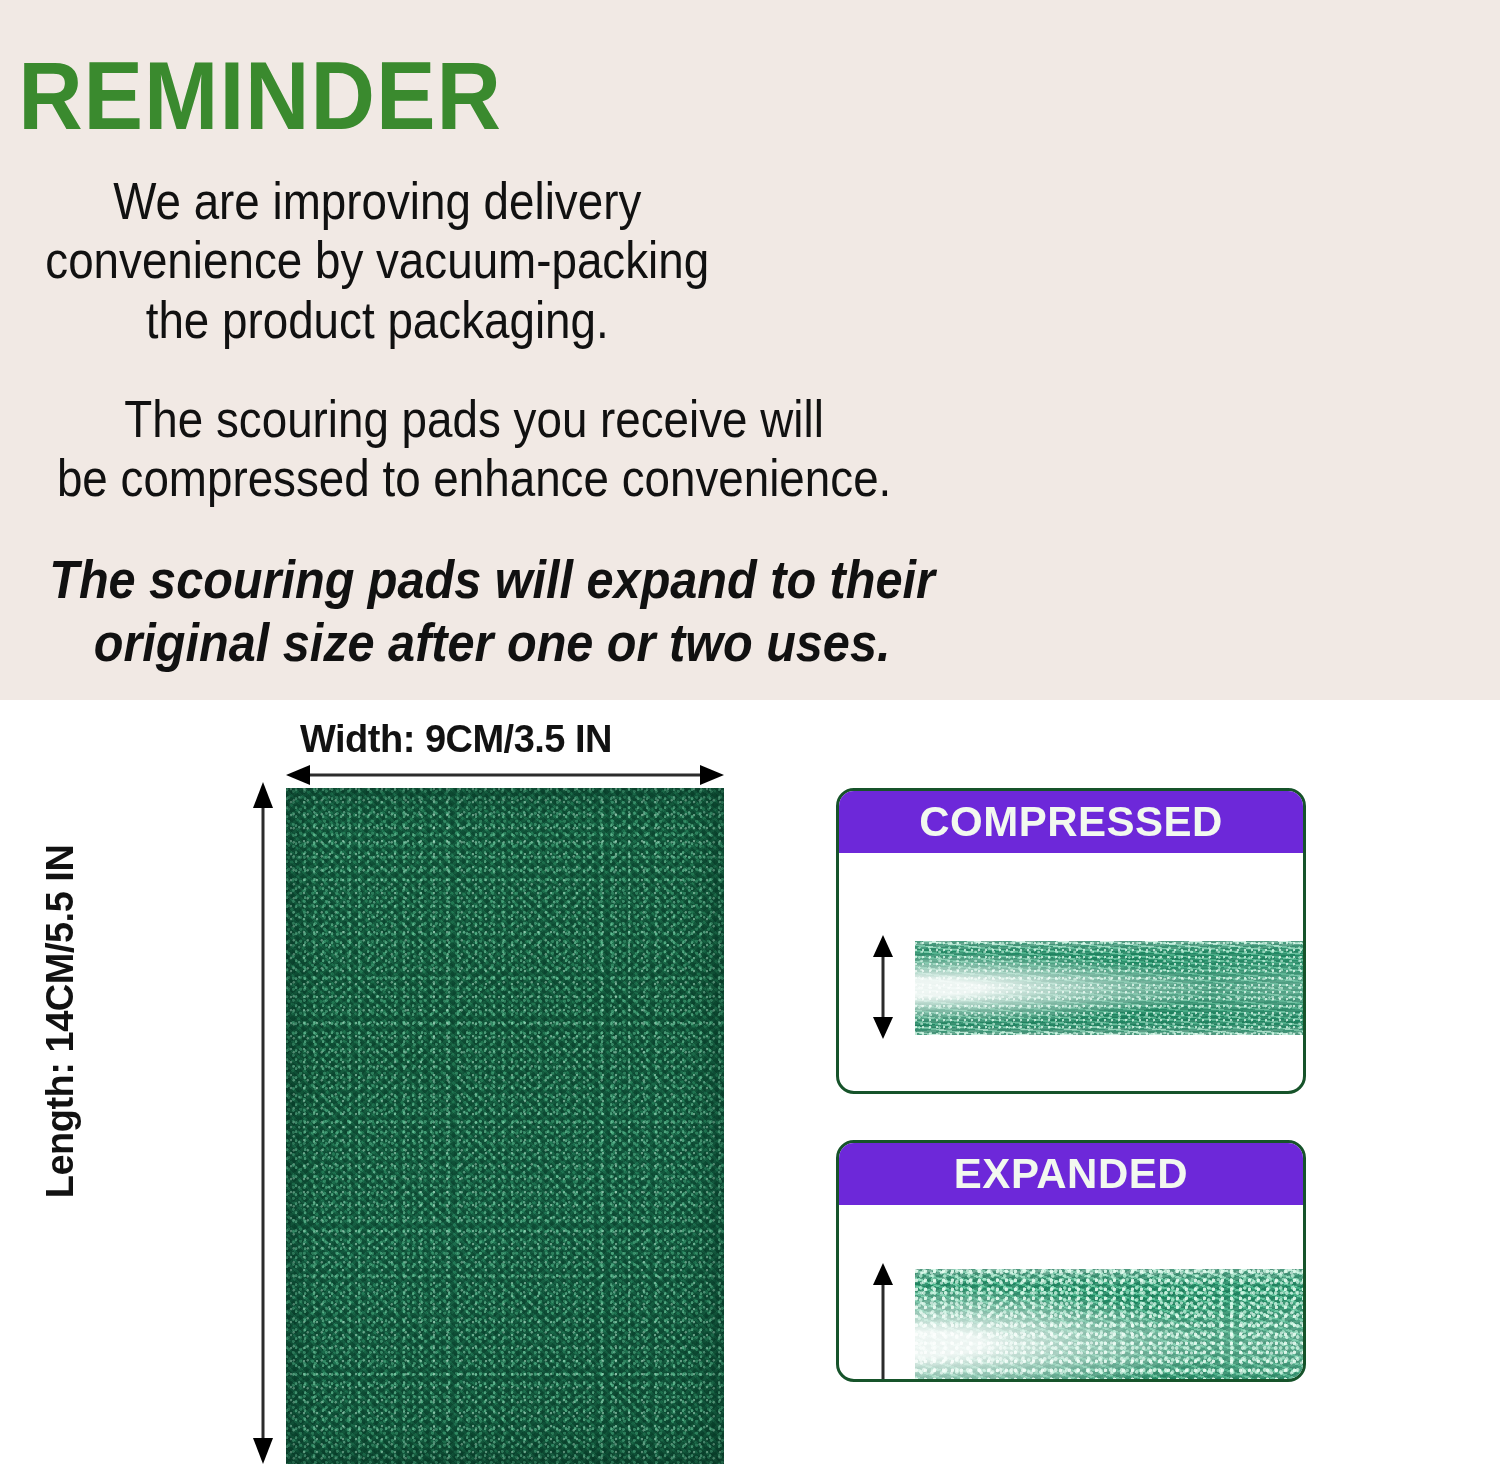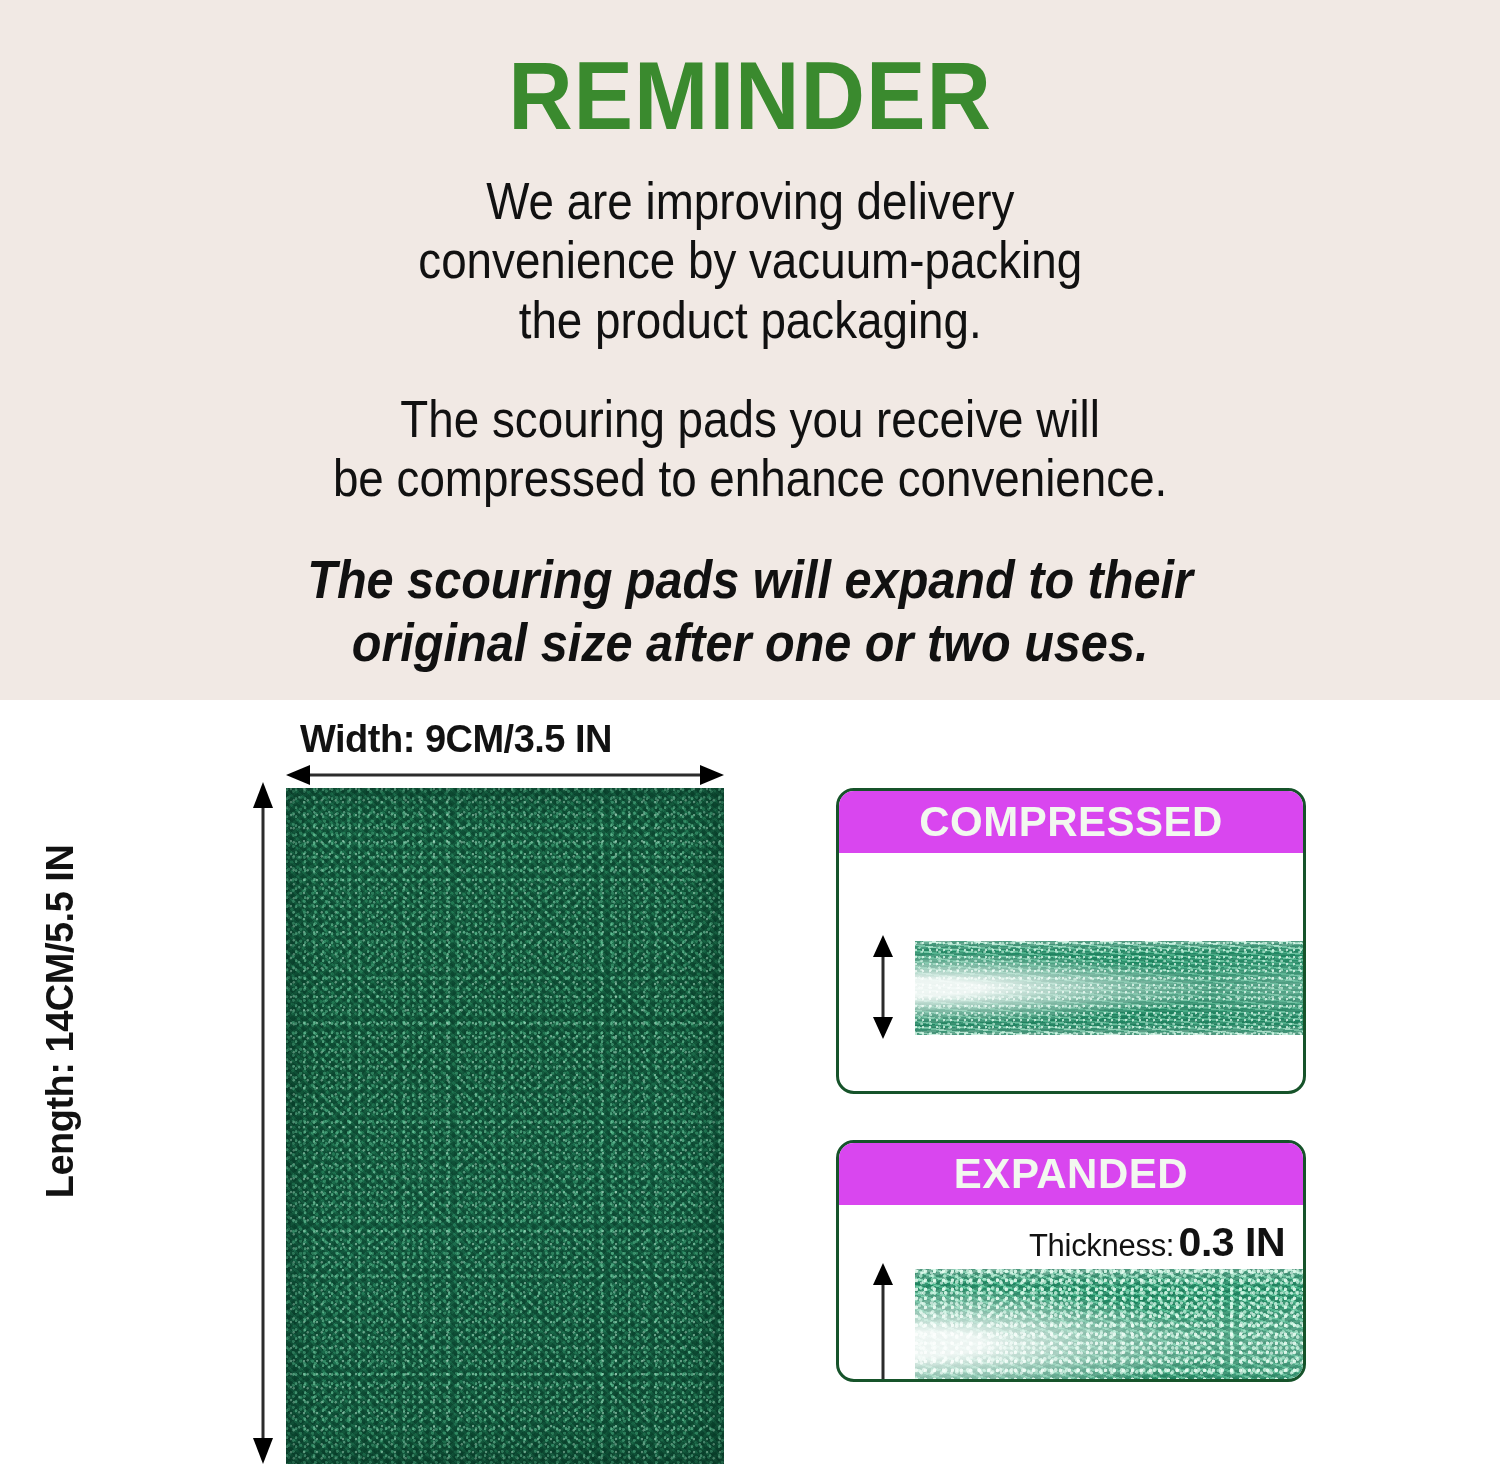--- a/index.html
+++ b/index.html
@@ -9,21 +9,21 @@
     width:1500px; height:1464px;
     font-family:"Liberation Sans","DejaVu Sans",sans-serif;
     overflow:hidden;
     position:relative;
   }
 
   
   #reminder-panel{
     position:absolute; left:0; top:0; width:1500px; height:864px;
     background:#f1e9e4;
-    display:flex; flex-direction:column; align-items:center;
+    display:flex; flex-direction:column; align-items:flex-start;
   }
   #reminder-title{
     color:#3a8a2e;
     font-size:96px;
     font-weight:bold;
     letter-spacing:1px;
     line-height:1;
     margin-top:48px;
     font-stretch:condensed;
     transform:scaleX(0.93);
@@ -109,21 +109,21 @@
     border:3px solid #16532a;
     border-radius:18px;
     background:#ffffff;
     overflow:hidden;
   }
   #card-compressed{ left:836px; top:788px; height:306px; }
   #card-expanded  { left:836px; top:1140px; height:242px; }
 
   .card-header{
     height:62px;
-    background:#d946ef;
+    background:#6d28d9;
     color:#f2f8ef;
     font-size:42px;
     font-weight:bold;
     letter-spacing:0.5px;
     display:flex; align-items:center; justify-content:center;
     transform:scaleX(1);
   }
   .card-body{ position:relative; height:calc(100% - 62px); }
 
   .thickness-line{
@@ -219,24 +219,20 @@
       <polygon points="12,0 2,22 22,22" fill="#000000"></polygon>
       <polygon points="12,104 2,82 22,82" fill="#000000"></polygon>
     </svg>
     <div class="swatch" id="swatch-compressed"></div>
   </div>
 </div>
 
 <div class="info-card" id="card-expanded">
   <div class="card-header">EXPANDED</div>
   <div class="card-body">
-    <div class="thickness-line">
-      <span class="thickness-label">Thickness:</span>
-      <span class="thickness-value">0.3 IN</span>
-    </div>
     <svg class="thk-arrow" id="thk-arrow-expanded" viewBox="0 0 24 146" preserveAspectRatio="none">
       <line x1="12" y1="12" x2="12" y2="134" stroke="#2b2b2b" stroke-width="3"></line>
       <polygon points="12,0 2,22 22,22" fill="#000000"></polygon>
       <polygon points="12,146 2,124 22,124" fill="#000000"></polygon>
     </svg>
     <div class="swatch" id="swatch-expanded"></div>
   </div>
 </div>
 
 </body></html>

